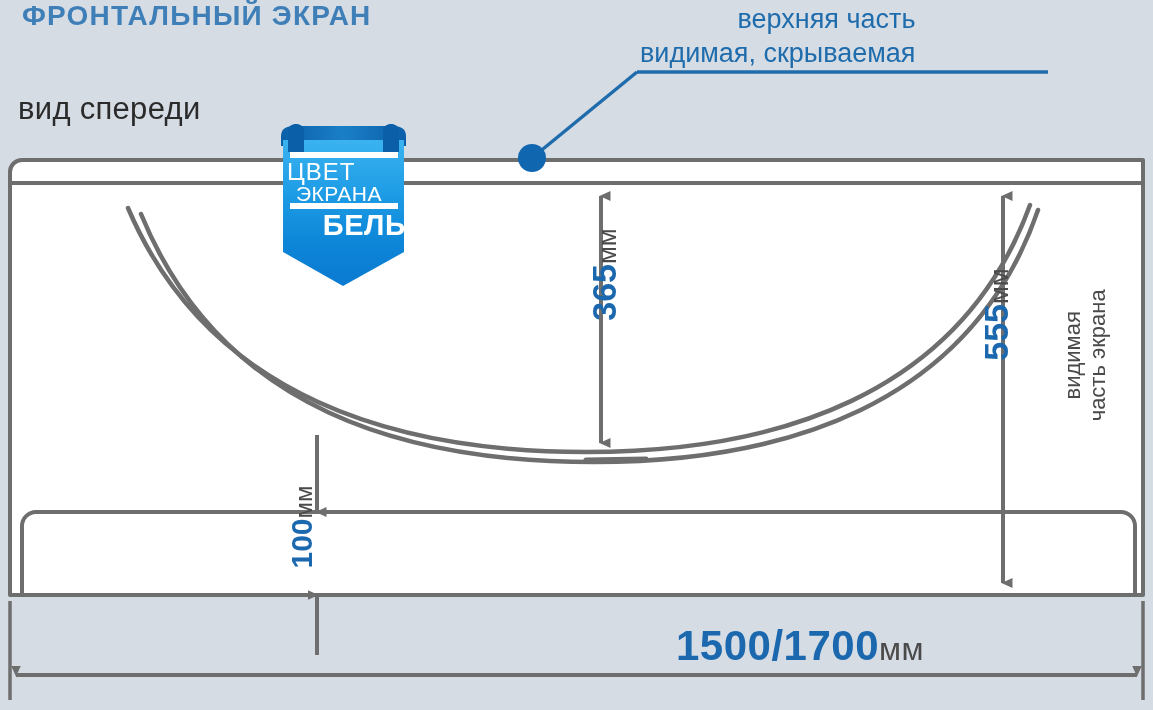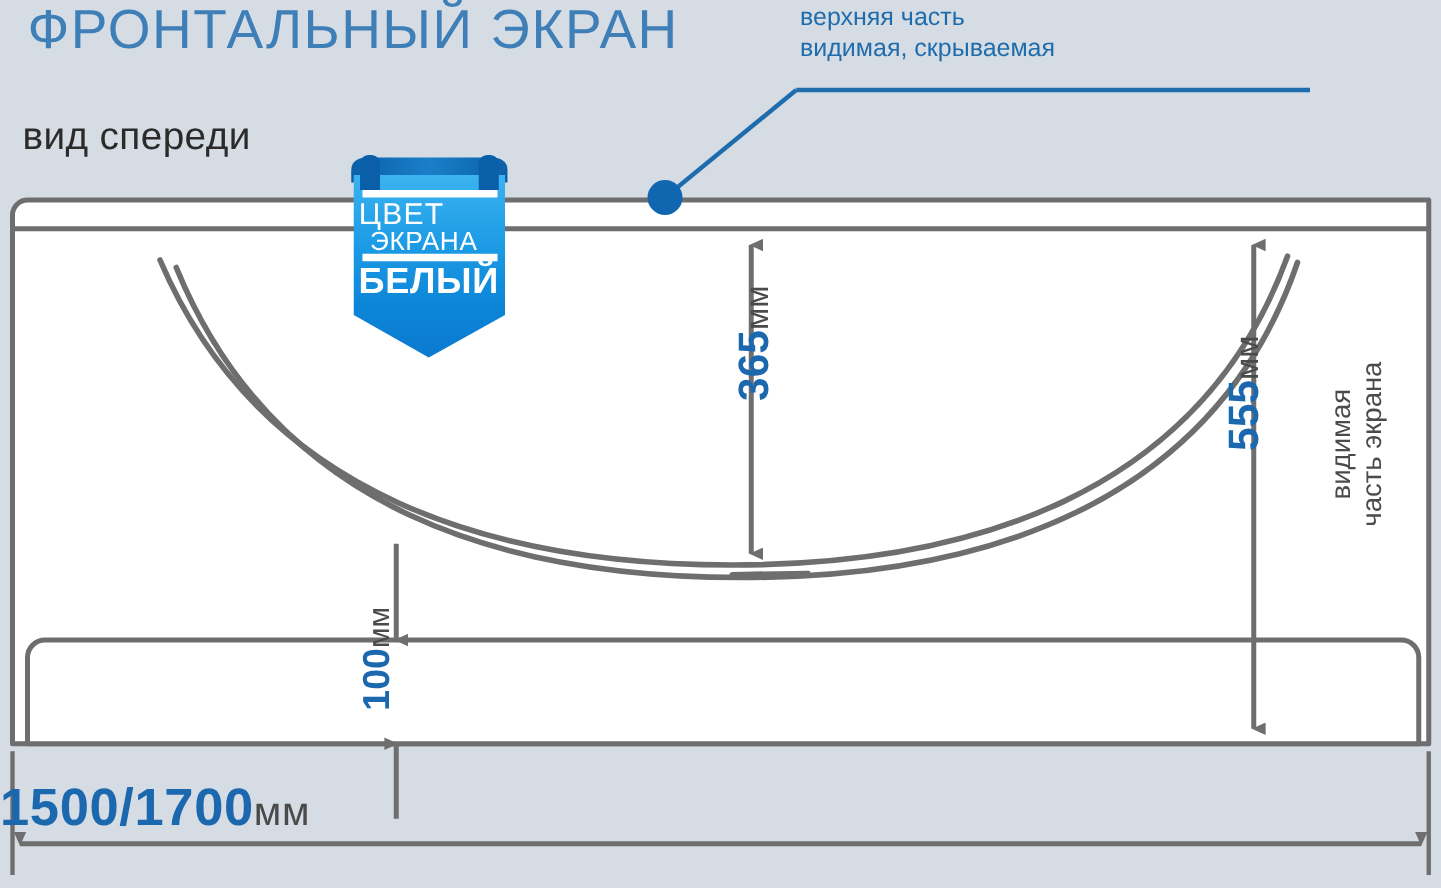--- a/index.html
+++ b/index.html
@@ -9,32 +9,32 @@
     font-family:"Liberation Sans", sans-serif;
     position:relative;overflow:hidden;
   }
   #stage{position:absolute;left:0;top:0;width:1153px;height:710px;}
   #stage svg{position:absolute;left:0;top:0;}
 
   .txt{position:absolute;white-space:nowrap;line-height:1;}
 
   #title{
     left:22px;top:2px;
-    font-size:44px;letter-spacing:1.2px;
-    color:#3f7fb8;font-weight:400;
+    font-size:28px;letter-spacing:1.2px;
+    color:#3f7fb8;font-weight:700;
   }
   #subtitle{
     left:18px;top:93px;
     font-size:31px;color:#2b2b2b;letter-spacing:.3px;
   }
 
   .callout{
     position:absolute;left:640px;top:2px;
-    font-size:20px;color:#1f6cad;line-height:1.27;
-    text-align:left;white-space:nowrap;
+    font-size:27px;color:#1f6cad;line-height:1.27;
+    text-align:right;white-space:nowrap;
   }
 
   .dim-num{color:#1b68ae;font-weight:bold;}
   .dim-unit{color:#4a4a4a;font-weight:400;}
 
   .vert{
     position:absolute;
     transform-origin:50% 50%;
     transform:rotate(-90deg);
     white-space:nowrap;
@@ -48,33 +48,33 @@
 
   #d100{left:237px;top:510px;width:130px;text-align:center;font-size:30px;}
   #d100 .dim-unit{font-size:24px;}
 
   #vis{
     left:965px;top:330px;width:240px;text-align:center;
     font-size:22px;color:#4a4a4a;line-height:1.15;
   }
 
   #dwidth{
-    position:absolute;left:0;top:622px;width:924px;text-align:left;
+    position:absolute;left:0;top:622px;width:924px;text-align:right;
     font-size:42px;letter-spacing:.5px;
   }
   #dwidth .dim-unit{font-size:32px;}
 
   
   .ribbon-txt{
     position:absolute;color:#ffffff;white-space:nowrap;
     text-align:center;line-height:1;
   }
   #rb1{left:287px;top:160px;width:116px;font-size:24px;letter-spacing:1px;text-align:left;padding-right:4px;}
   #rb2{left:283px;top:183px;width:112px;font-size:21px;letter-spacing:.5px;}
-  #rb3{left:283px;top:211px;width:120px;font-size:29px;font-weight:bold;letter-spacing:.5px;}
+  #rb3{left:283px;top:211px;width:120px;font-size:29px;font-weight:bold;letter-spacing:.5px;padding-left:36px;}
 </style>
 </head>
 <body>
 
 <div id="stage">
 
   <svg width="1153" height="710" viewBox="0 0 1153 710">
     <defs>
       <linearGradient id="ribbonGrad" x1="0" y1="0" x2="0" y2="1">
         <stop offset="0%" stop-color="#3bb3f0"></stop>

